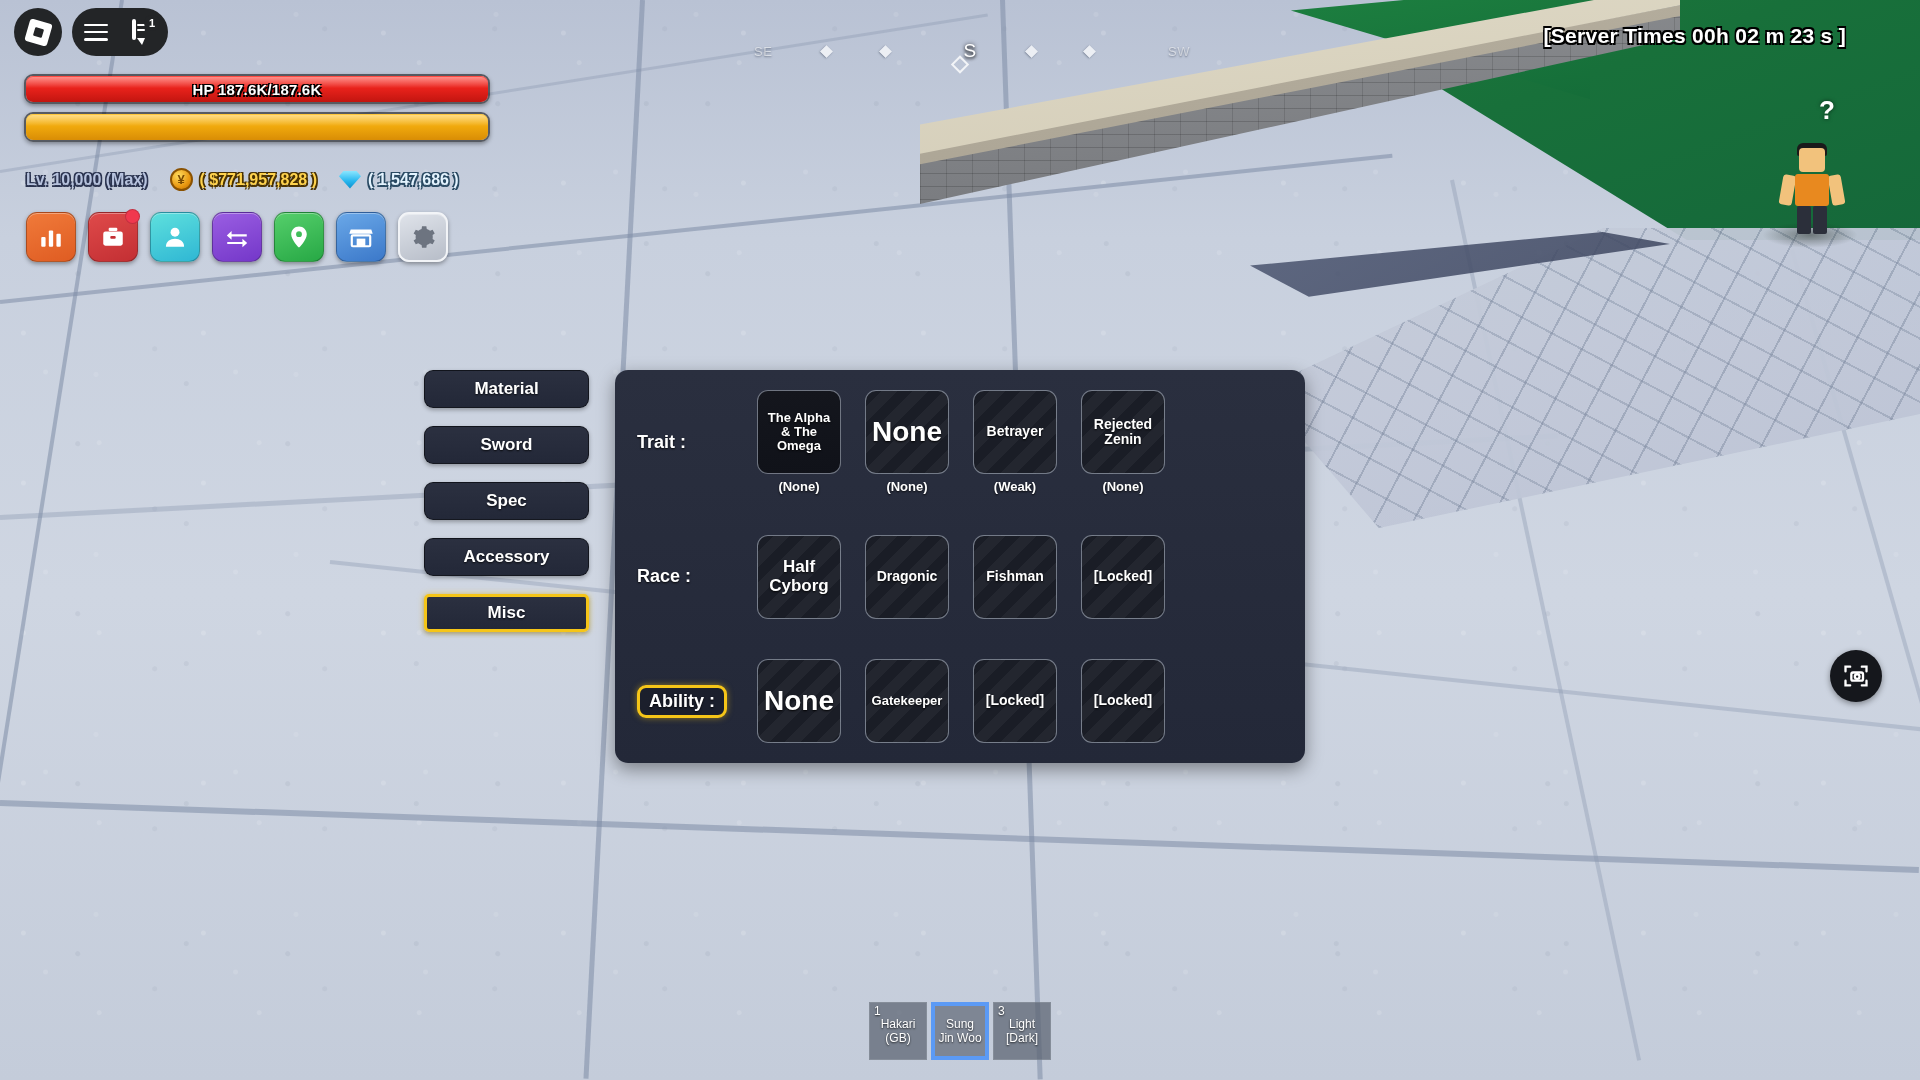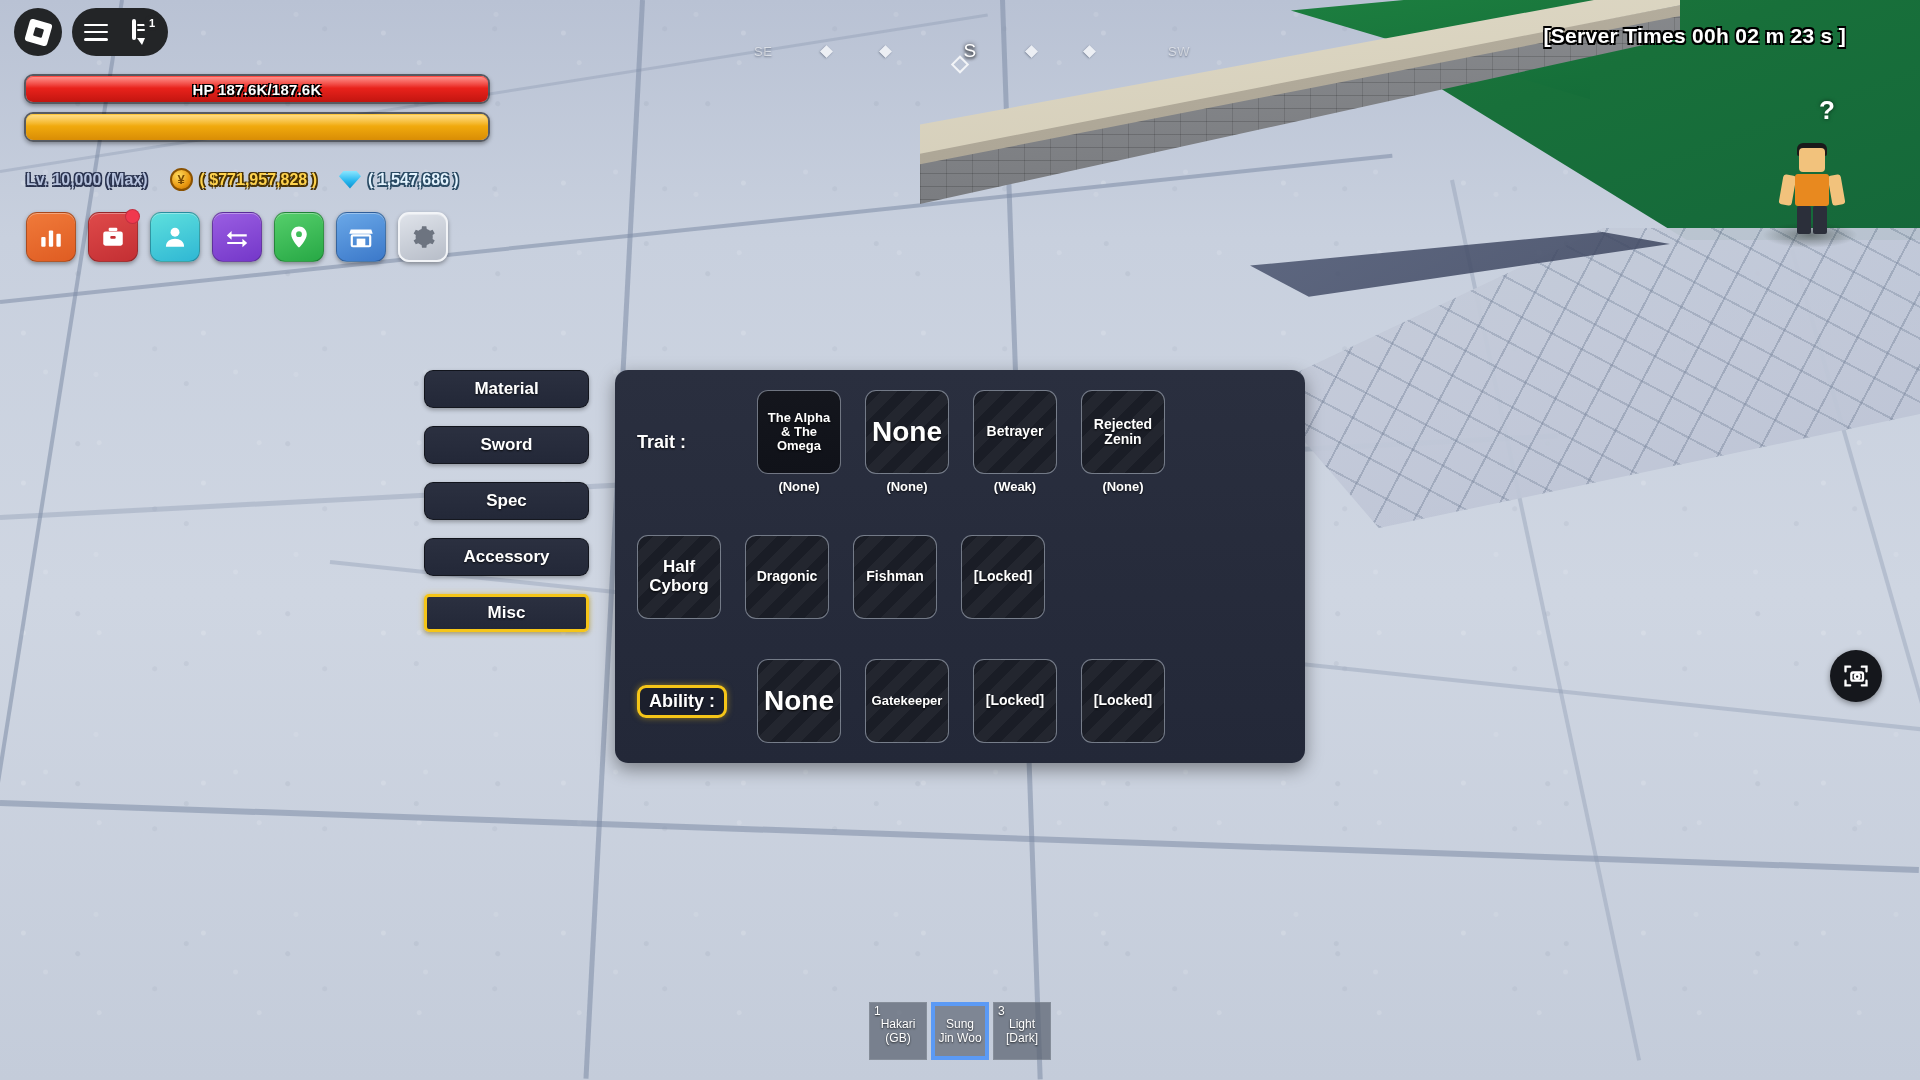--- a/index.html
+++ b/index.html
@@ -532,20 +532,21 @@
       <div class="card-slot">
         <div class="card striped">
             <span class="t-sm">Rejected Zenin</span>
           </div>
         <div class="sub">(None)</div>
       </div>
     </div>
   </div>
 
   <div class="panel-row">
+    <div class="row-label">Race :</div>
     <div class="cards">
       <div class="card-slot">
         <div class="card striped">
             <span class="t-md">Half Cyborg</span>
           </div>
       </div>
       <div class="card-slot">
         <div class="card striped">
             <span class="t-sm">Dragonic</span>
           </div>

